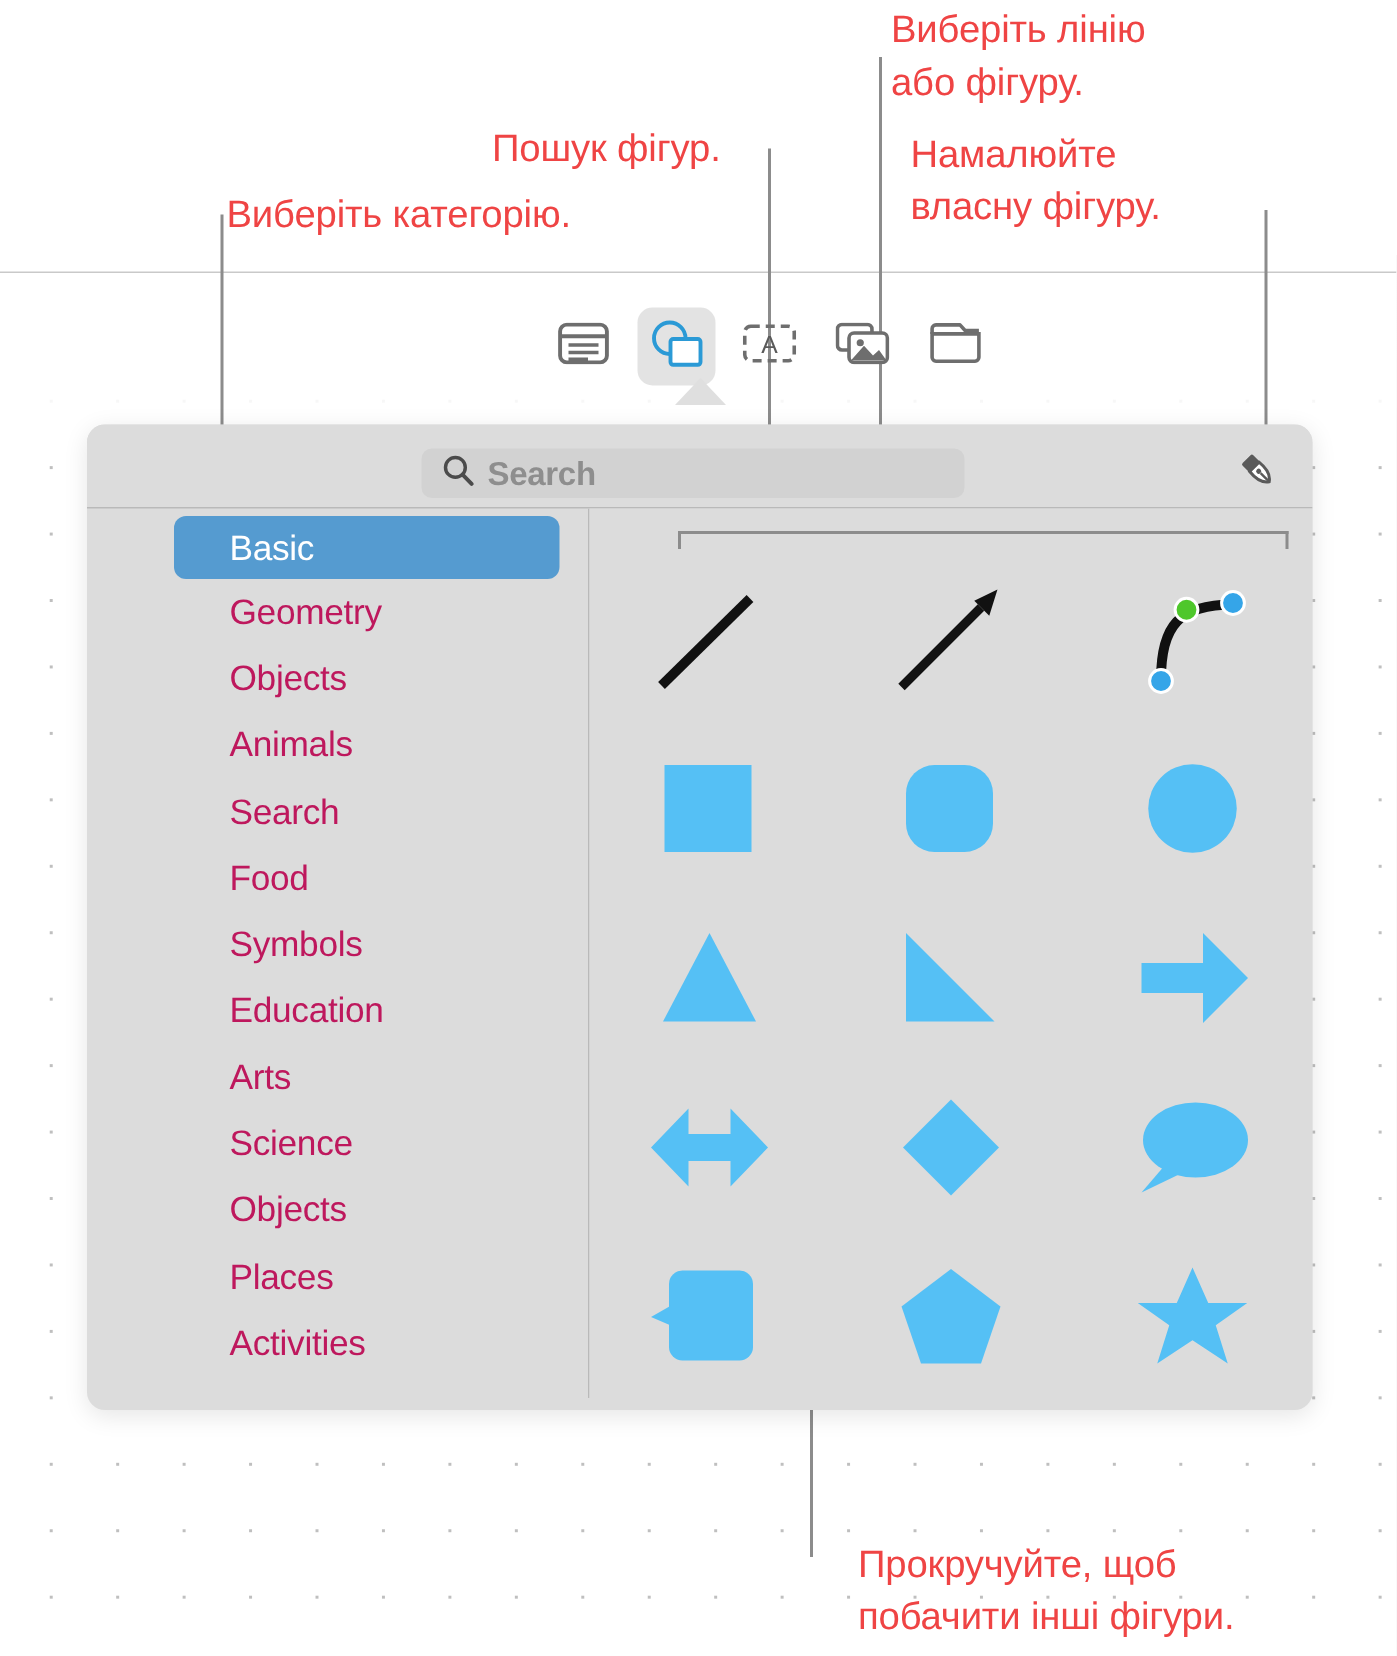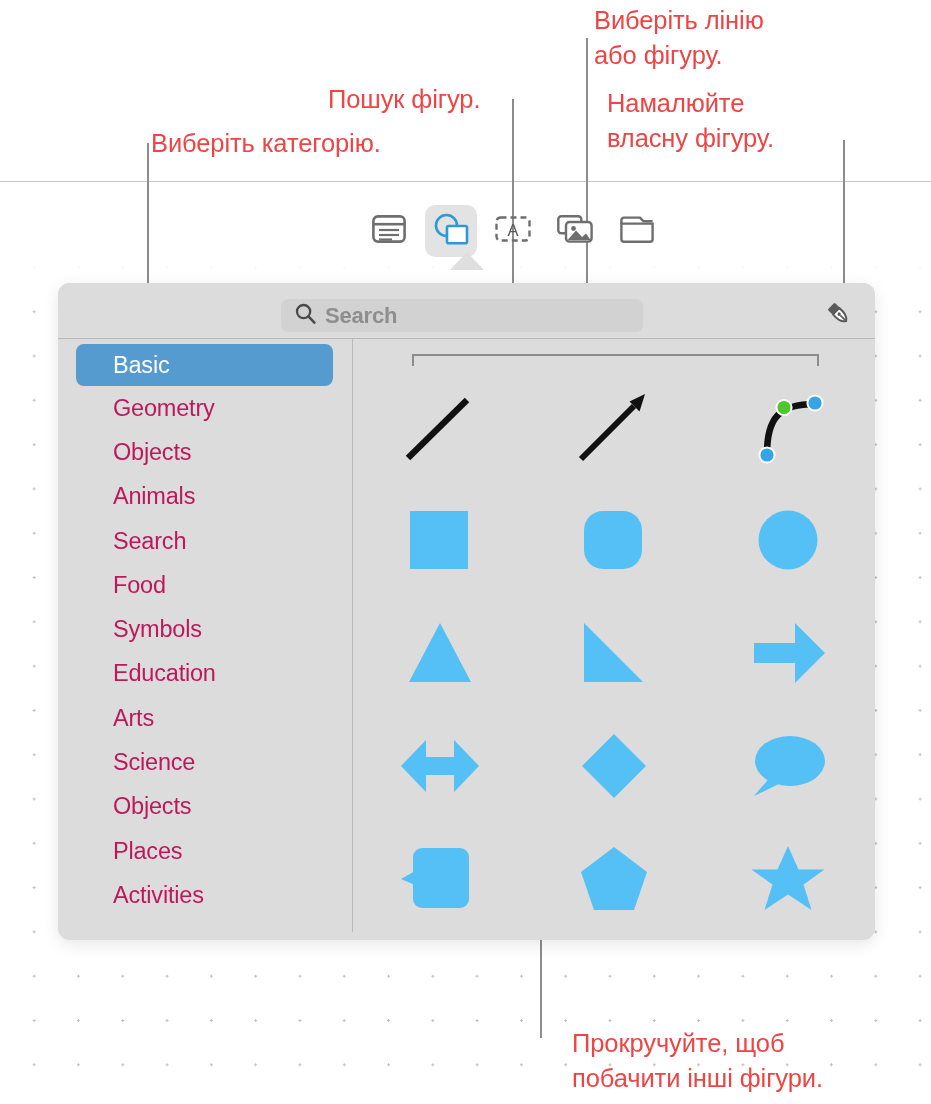--- a/index.html
+++ b/index.html
@@ -88,21 +88,21 @@
   }
   .search-placeholder {
     color: #8e8e8e; font-size: 22px; letter-spacing: -0.2px;
   }
   .pen-btn {
     position: absolute; right: 17px; top: 12px;
     width: 40px; height: 40px;
     display:flex; align-items:center; justify-content:center;
   }
 
-  .pop-body { display: flex; height: 593px; }
+  .pop-body { display: flex; height: 593px; padding-left: 40px; }
   .sidebar {
     width: 295px; padding-top: 5px;
     border-right: 1px solid #b9b9b9;
     background: #dcdcdc;
   }
   .cat-item {
     height: 44.3px;
     display: flex; align-items: center;
     padding-left: 55px;
     font-size: 23.5px;

